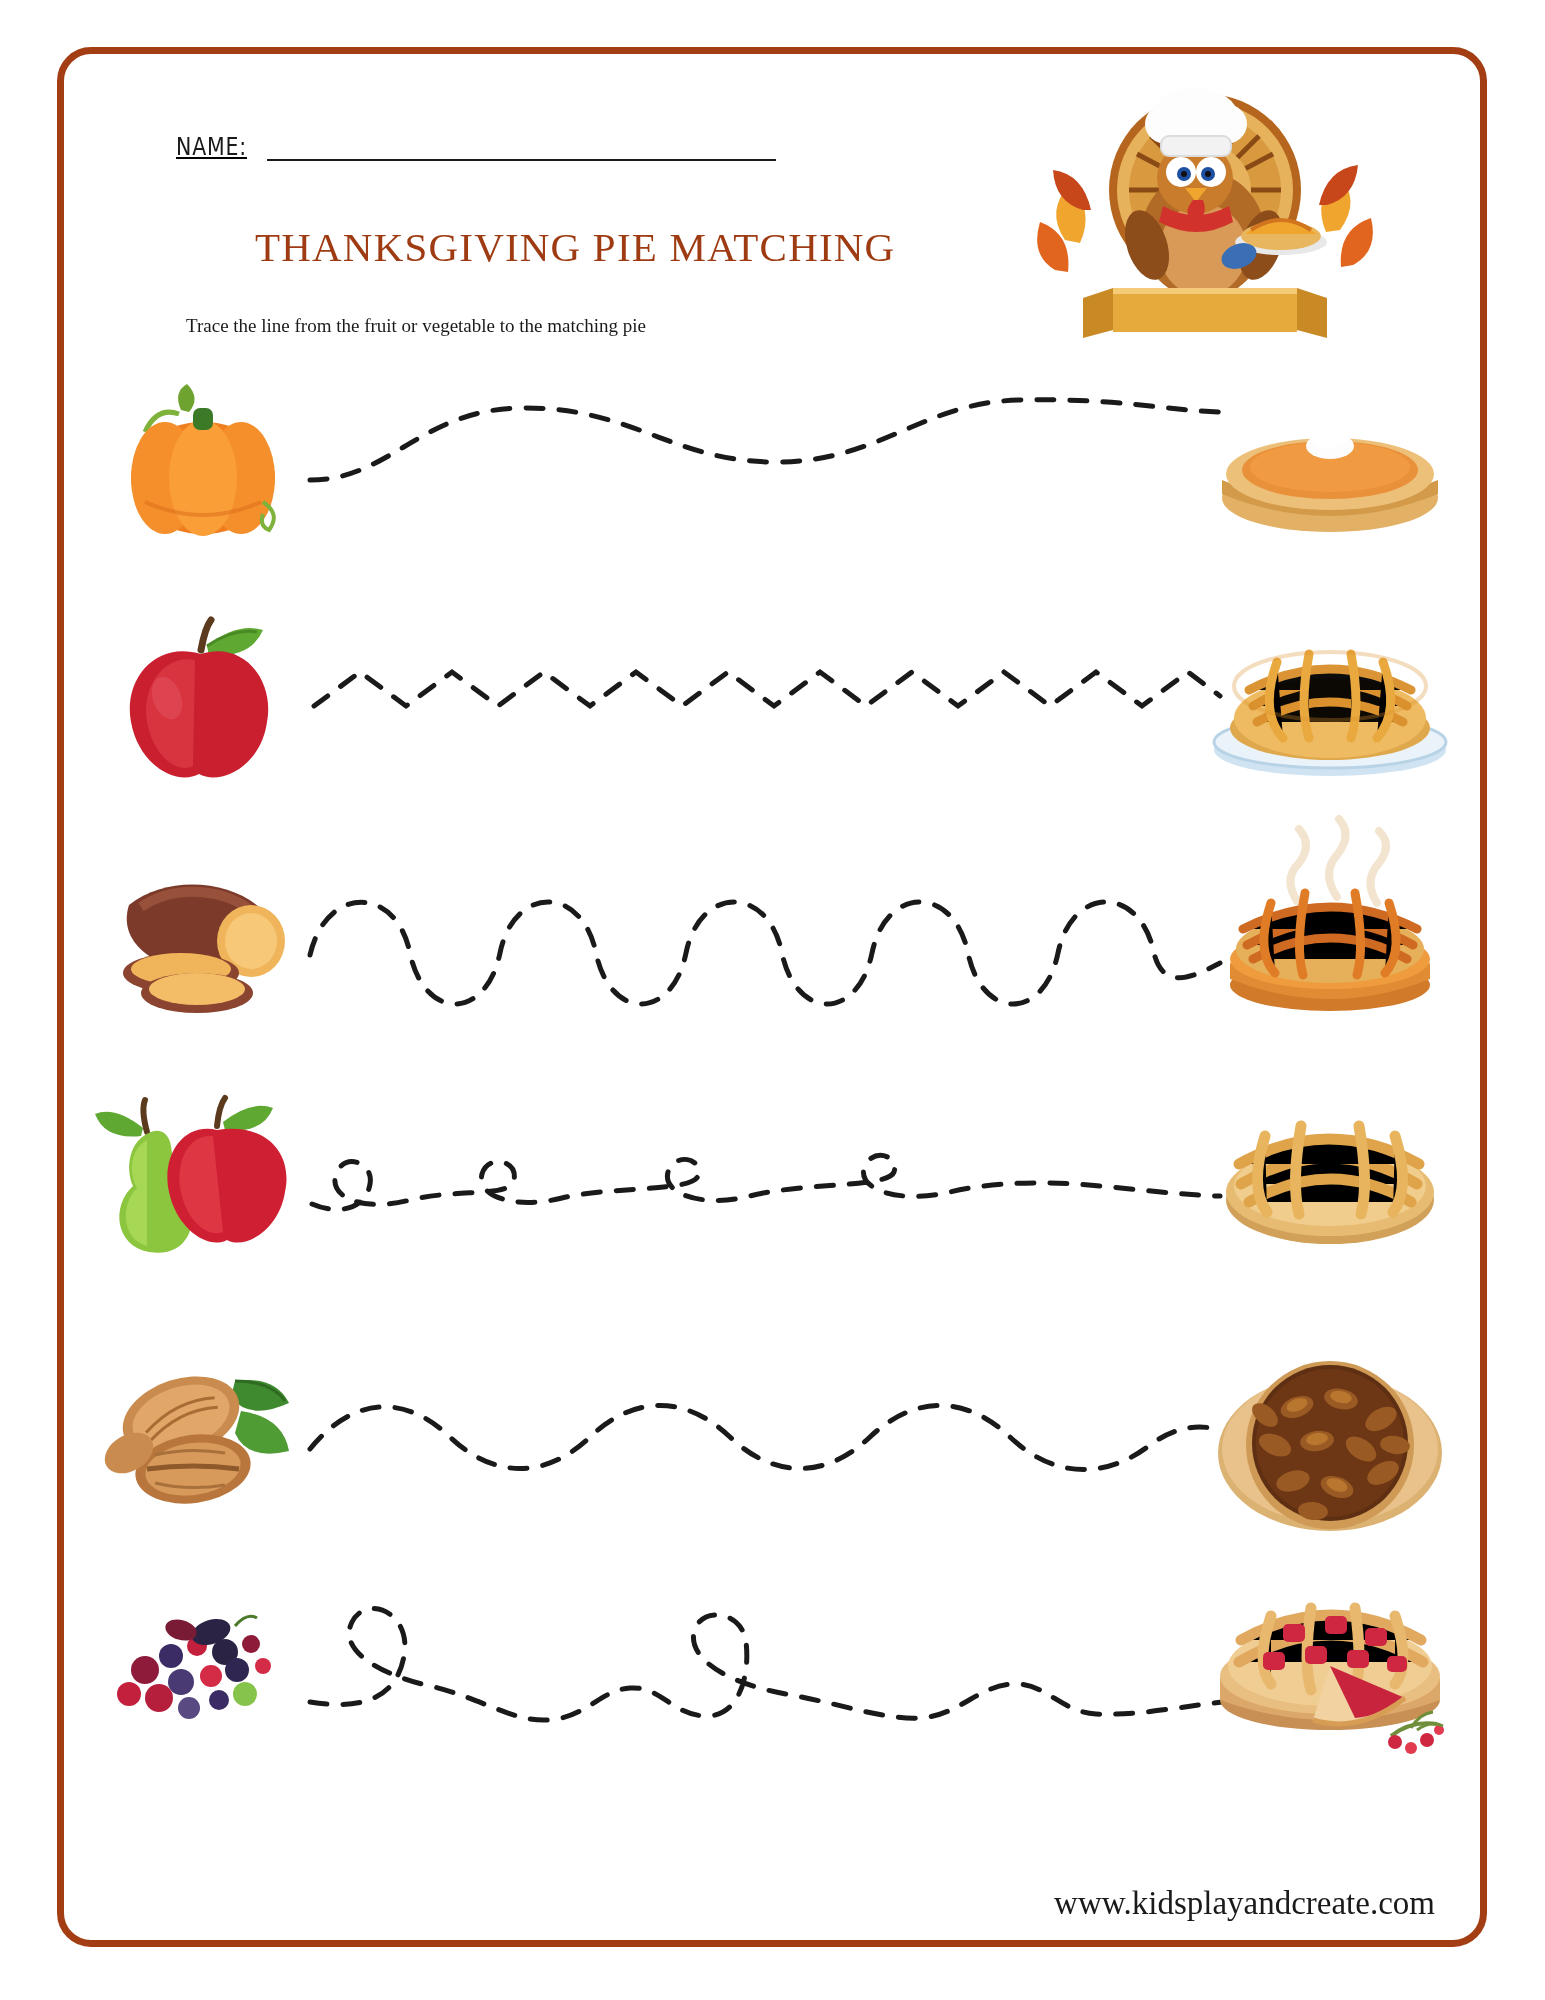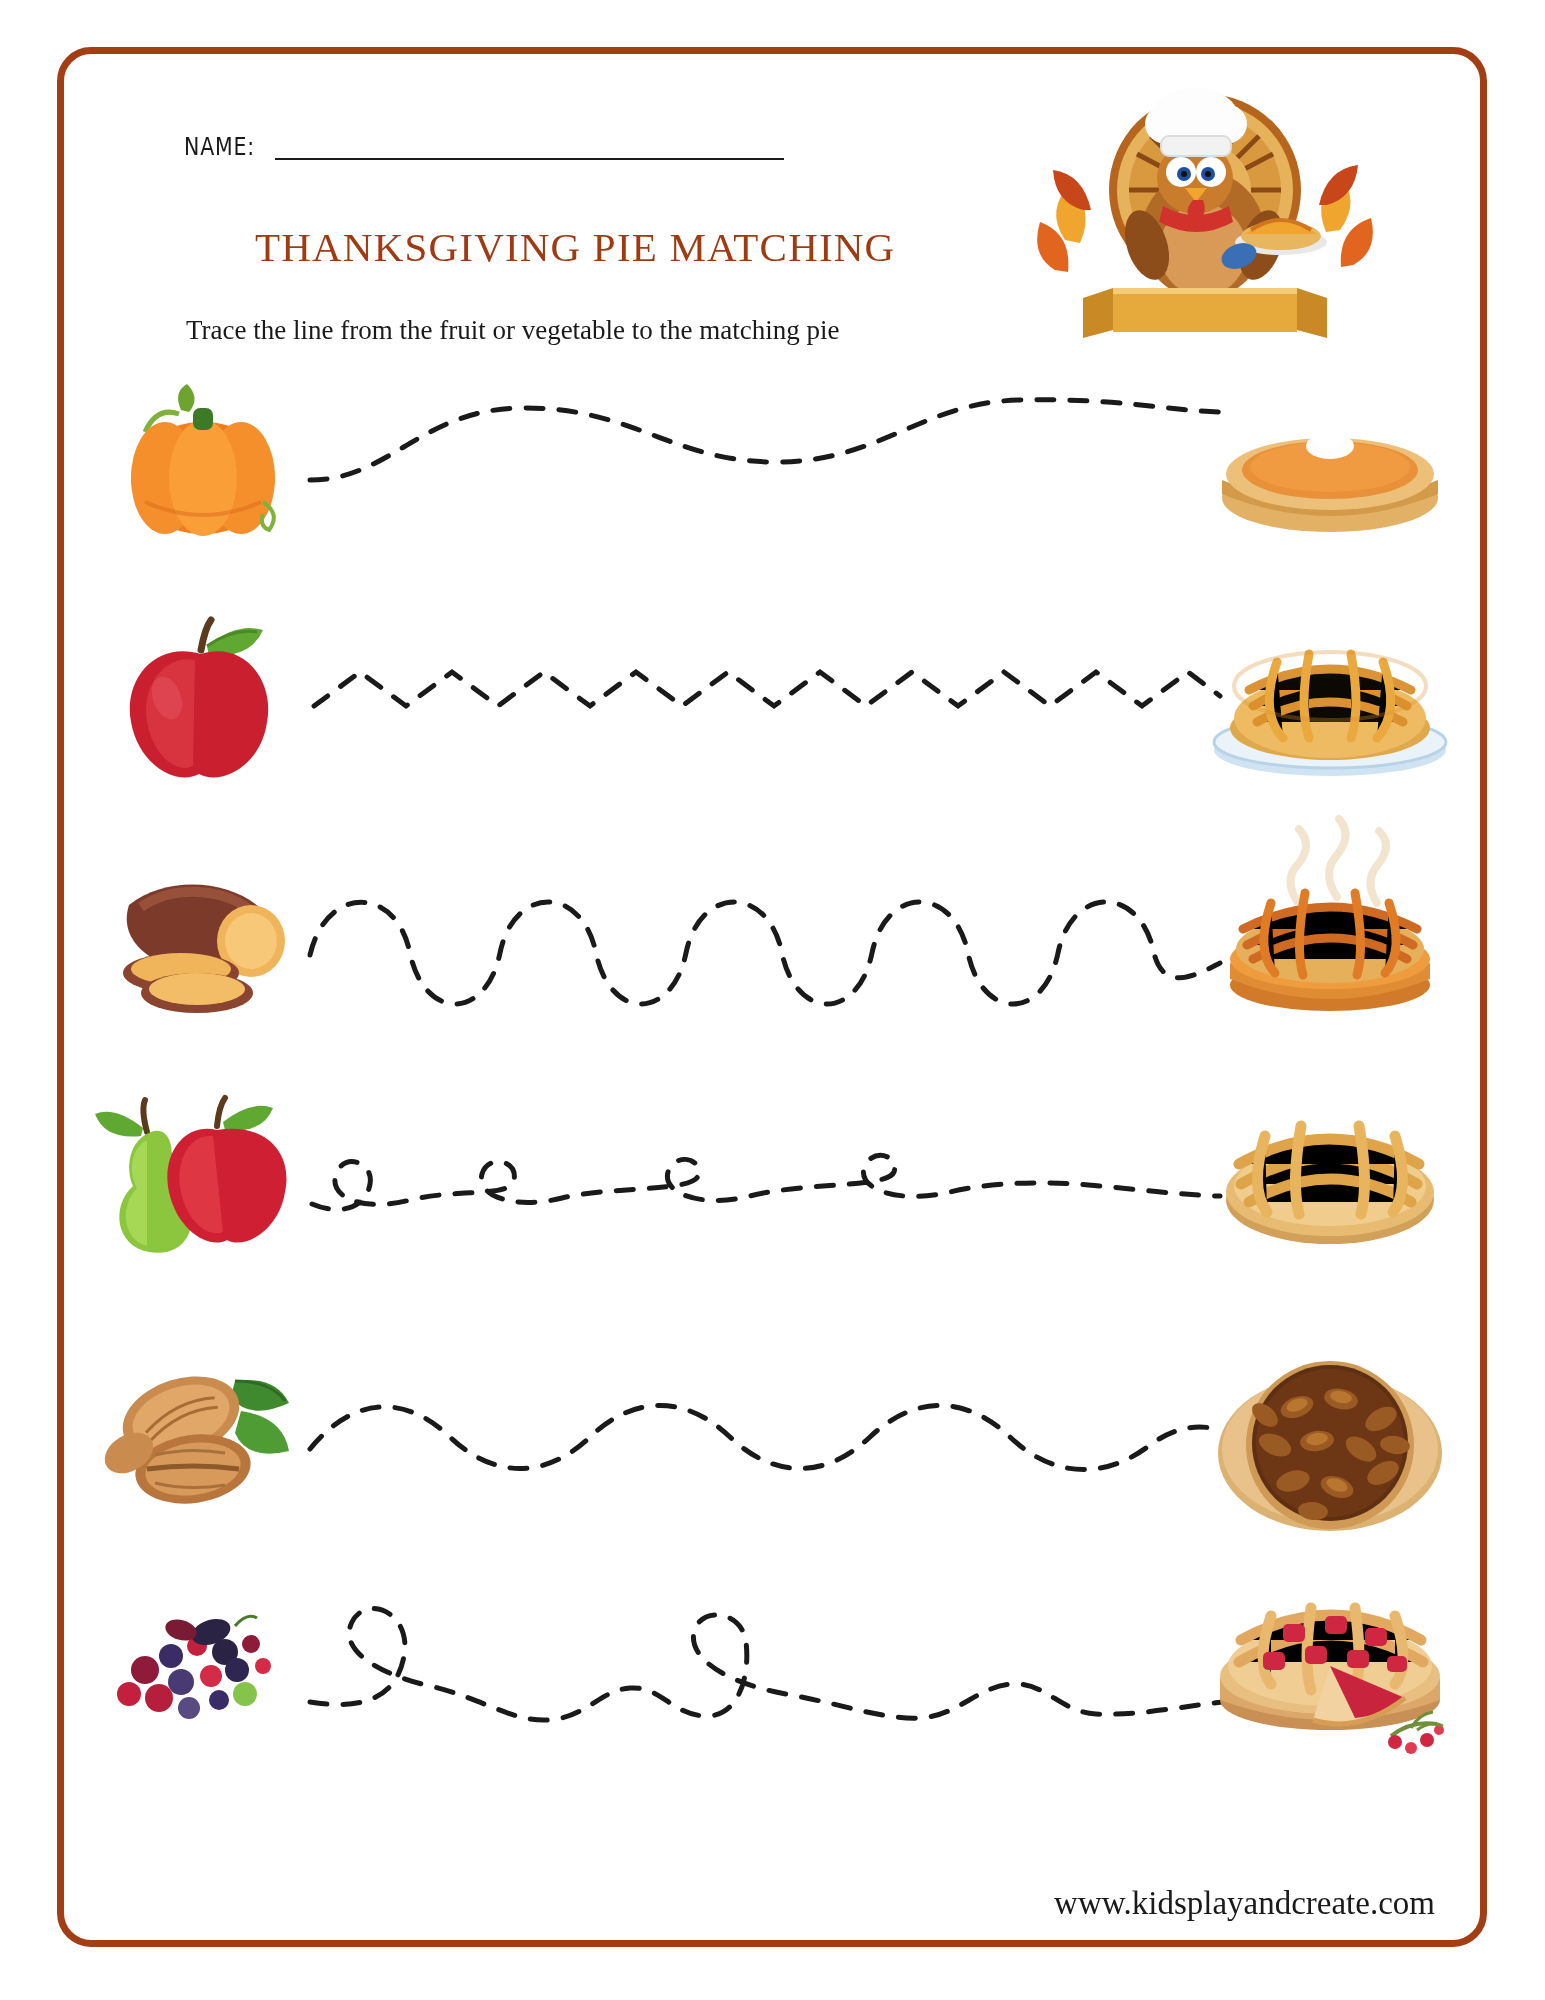--- a/index.html
+++ b/index.html
@@ -30,25 +30,26 @@
     width: 1430px;
     height: 1900px;
     border: 7px solid #a33d14;
     border-radius: 34px;
     box-sizing: border-box;
   }
 
   
   .name-row {
     position: absolute;
-    left: 184px;
+    left: 176px;
     top: 132px;
     display: flex;
-    align-items: flex-start;
+    align-items: flex-end;
     width: 600px;
+    text-decoration: underline;
   }
   .name-label {
     font-family: "DejaVu Sans", sans-serif;
     font-size: 25px;
     letter-spacing: 1px;
     color: #1a1a1a;
     white-space: nowrap;
     transform: scaleX(0.82);
     transform-origin: left bottom;
   }
@@ -69,21 +70,21 @@
     letter-spacing: 1.2px;
     color: #9e3b12;
     white-space: nowrap;
   }
 
   .subtitle {
     position: absolute;
     left: 186px;
     top: 315px;
     font-family: "Liberation Serif", serif;
-    font-size: 27px;
+    font-size: 19px;
     color: #1a1a1a;
     white-space: nowrap;
   }
 
   .footer-url {
     position: absolute;
     right: 110px;
     bottom: 78px;
     font-family: "Liberation Serif", serif;
     font-size: 33px;

